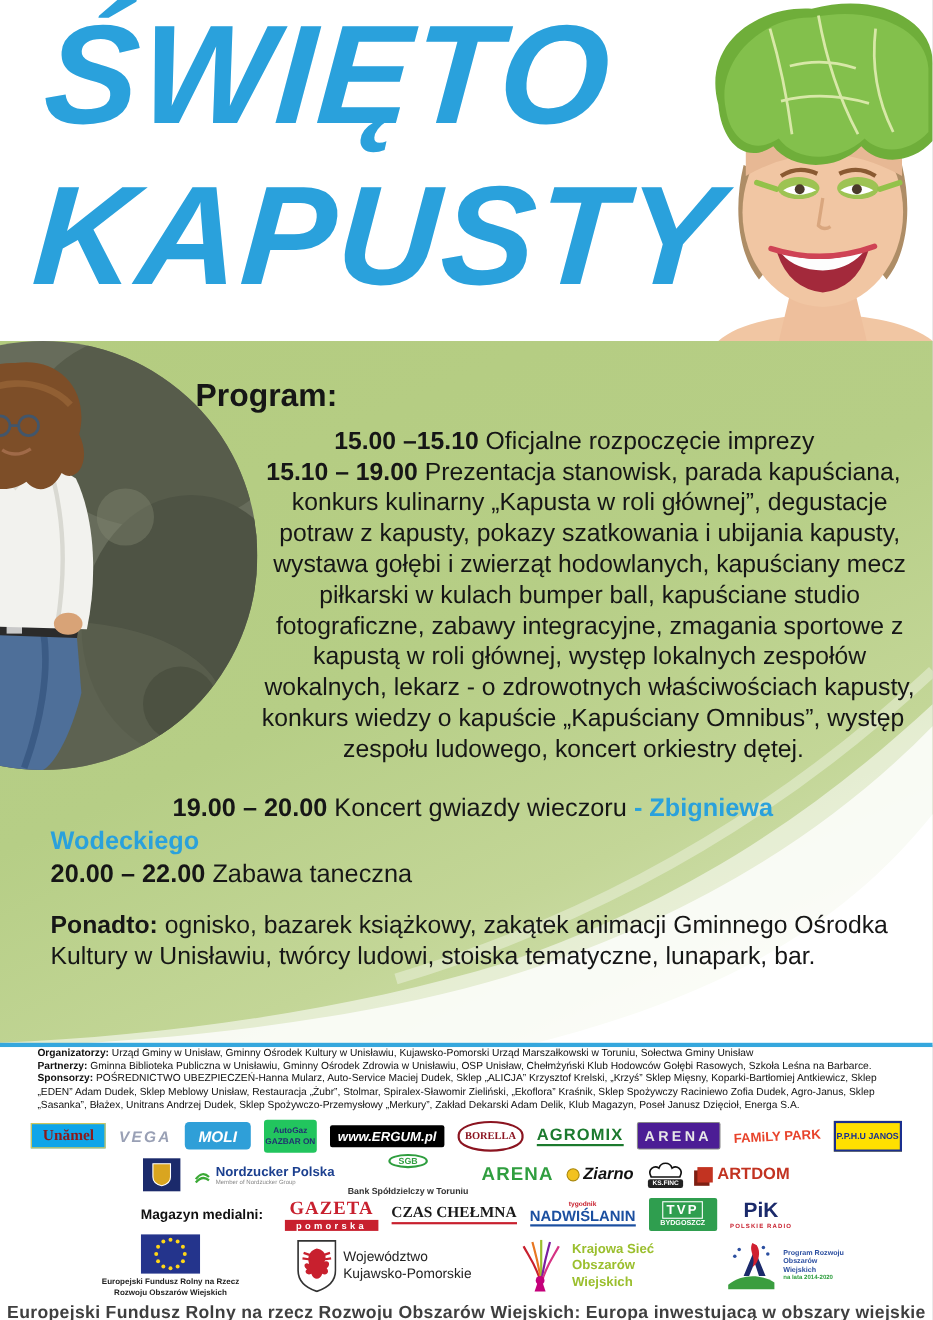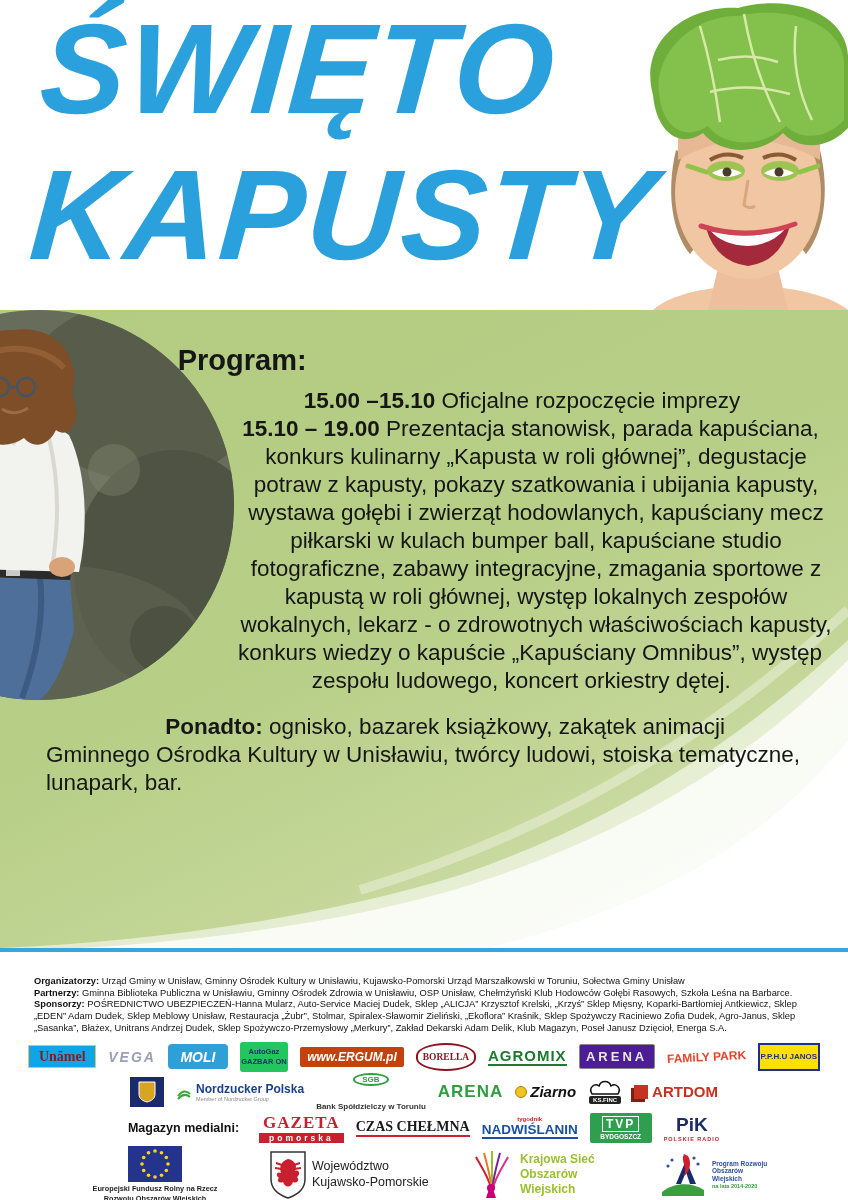--- a/index.html
+++ b/index.html
@@ -31,35 +31,35 @@
   .program-text{font-size:22.5px;line-height:28px;text-align:center;padding-right:16px;margin:0;}
   .ptime{font-weight:bold;}
   .later{padding:24px 20px 0 46px;font-size:23px;line-height:30px;}
   .star{color:#2aa1dc;font-weight:bold;}
   .extra{padding:18px 30px 0 46px;font-size:22.5px;line-height:28px;}
   .extra b{font-weight:bold;}
   
   .divider{position:absolute;top:948px;left:0;width:848px;height:4px;background:#35a7dd;}
   
   .footer{position:absolute;top:952px;left:0;width:848px;height:248px;background:#fff;}
-  .credits{padding:24px 34px 0;font-size:9.3px;line-height:11.7px;color:#111;}
+  .credits{padding:0 34px 0;font-size:9.3px;line-height:11.7px;color:#111;}
   .credits p{margin:0;}
   .logo-row{display:flex;align-items:center;justify-content:center;gap:12px;}
   .row1{margin-top:6px;height:32px;}
   .row2{margin-top:2px;height:34px;}
   .rowm{margin-top:4px;height:30px;}
   .rowi{margin-top:4px;height:56px;gap:40px;}
   .chip{display:flex;align-items:center;justify-content:center;font-weight:bold;text-align:center;}
   .c-unamel{background:#0ea5e9;border:1px solid #e0c94e;color:#8b1a1a;font-family:"Liberation Serif",serif;
             font-size:14px;width:66px;height:21px;}
   .c-vega{color:#99a0b5;font-size:14px;letter-spacing:2px;font-style:italic;}
   .c-moli{background:#2f9fd8;color:#fff;font-size:14px;width:60px;height:25px;border-radius:4px;font-style:italic;}
   .c-gazbar{background:#22c55e;color:#203070;font-size:7.5px;width:46px;height:28px;border-radius:3px;
             line-height:1.25;padding:1px;}
-  .c-ergum{background:#c2410c;color:#fff;font-size:12px;font-style:italic;width:104px;height:20px;border-radius:2px;}
+  .c-ergum{background:#000000;color:#fff;font-size:12px;font-style:italic;width:104px;height:20px;border-radius:2px;}
   .c-borella{color:#8b1420;border:2px solid #8b1420;border-radius:50% / 45%;background:#fff;
              font-size:9.5px;width:56px;height:24px;font-family:"Liberation Serif",serif;}
   .c-agromix{color:#1c7a2e;font-size:15px;letter-spacing:1px;border-bottom:2px solid #1c7a2e;}
   .c-arena{background:#4c1d95;color:#e8e8e8;font-size:13px;letter-spacing:3px;width:74px;height:23px;
            border:1px solid #888;border-radius:2px;}
   .c-family{color:#e8432b;font-size:12px;transform:rotate(-3deg);}
   .c-janos{background:#ffe000;color:#1a2f8f;border:2px solid #1a2f8f;font-size:8px;width:58px;height:24px;line-height:1.2;}
   .c-shield{width:34px;height:30px;background:#1b2a6b;}
   .c-nordzucker{gap:4px;}
   .nz-text{display:flex;flex-direction:column;align-items:flex-start;}
@@ -181,20 +181,28 @@
         <path d="M158,99 Q170,107 184,98" stroke="#a06a48" stroke-width="3" fill="none"></path>
       </svg>
     </div>
     <div class="gcontent">
       <div class="gfloat"></div>
       <div class="program-label">Program:</div>
       <p class="program-text">
         <span class="ptime">15.00 –15.10</span><span> Oficjalne rozpoczęcie imprezy</span><br>
         <span class="ptime">15.10 – 19.00</span><span> Prezentacja stanowisk, parada kapuściana, konkurs kulinarny „Kapusta w roli głównej”, degustacje potraw z kapusty, pokazy szatkowania i ubijania kapusty, wystawa gołębi i zwierząt hodowlanych, kapuściany mecz piłkarski w kulach bumper ball, kapuściane studio fotograficzne, zabawy integracyjne, zmagania sportowe z kapustą w roli głównej, występ lokalnych zespołów wokalnych, lekarz - o zdrowotnych właściwościach kapusty, konkurs wiedzy o kapuście „Kapuściany Omnibus”, występ zespołu ludowego, koncert orkiestry dętej.</span>
       </p>
+      <div class="later">
+        <div>
+          <span class="ptime">19.00 – 20.00</span><span> Koncert gwiazdy wieczoru </span><span class="star">- Zbigniewa Wodeckiego</span>
+        </div>
+        <div>
+          <span class="ptime">20.00 – 22.00</span><span> Zabawa taneczna</span>
+        </div>
+      </div>
       <div class="extra">
         <b>Ponadto:</b><span> ognisko, bazarek książkowy, zakątek animacji Gminnego Ośrodka Kultury w Unisławiu, twórcy ludowi, stoiska tematyczne, lunapark, bar.</span>
       </div>
     </div>
   </div>
 
   <div class="divider"></div>
 
   <div class="footer">
     <div class="credits">

